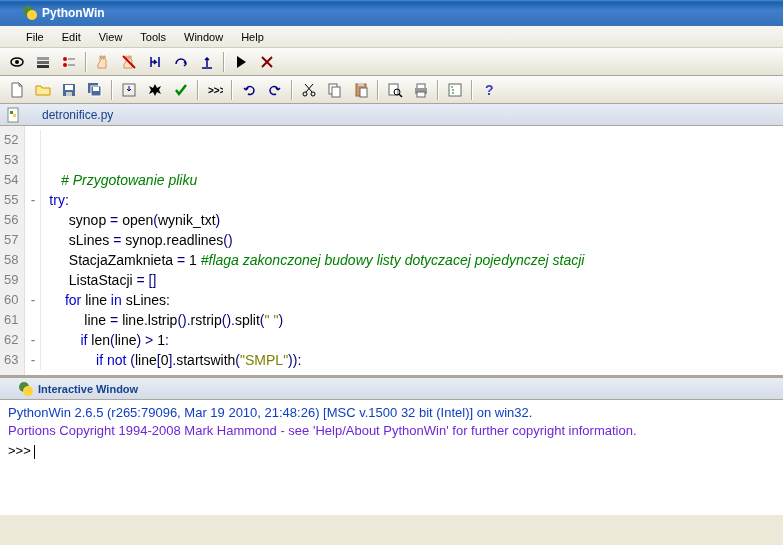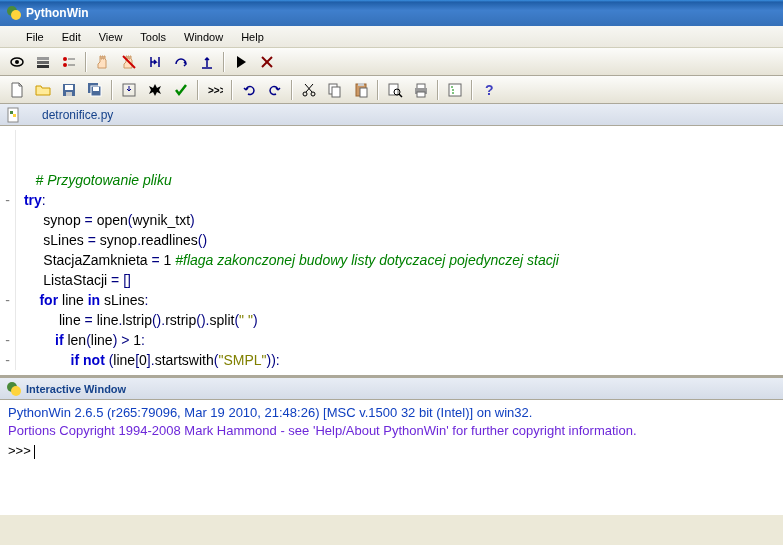--- a/index.html
+++ b/index.html
@@ -1,40 +1,40 @@
 <!DOCTYPE html>
 <html><head>
 <meta charset="utf-8">
 <style>
 * { margin:0; padding:0; box-sizing:border-box; font-family:Tahoma,Arial,sans-serif; }
 body { width:783px; height:545px; background:#ece9d8; overflow:hidden; }
-.titlebar { height:26px; background:linear-gradient(to bottom,#3a8fe0,#1f5ea8 8%,#3f7fcd 40%,#3570b8); display:flex; align-items:center; padding:0 6px; }
+.titlebar { height:26px; background:linear-gradient(to bottom,#3a8fe0,#1f5ea8 8%,#3f7fcd 40%,#3570b8); display:flex; align-items:center; padding:0 22px; }
 .titlebar-icon { width:16px; height:16px; margin-right:4px; }
 .titlebar-text { color:#fff; font-size:12px; font-weight:bold; }
 .menubar { height:22px; background:linear-gradient(to bottom,#f7f7f3,#ebe9e0); display:flex; align-items:center; padding:0 17px; border-bottom:1px solid #d0cebb; }
 .menuitem { padding:2px 9px; font-size:11px; cursor:default; }
 .toolbar { height:28px; background:linear-gradient(to bottom,#fcfcfa,#e6e3d6); display:flex; align-items:center; padding:0 4px; border-bottom:1px solid #aca899; }
 .toolbar-btn { width:24px; height:24px; display:inline-flex; align-items:center; justify-content:center; cursor:pointer; margin:0 1px; }
 .toolbar-sep { width:2px; height:20px; border-left:1px solid #aca899; border-right:1px solid #fff; margin:0 3px; }
 .doc-area { background:#fff; }
 .doc-header { height:22px; background:linear-gradient(to bottom,#e8edf5,#d5dce8); display:flex; align-items:center; border-bottom:1px solid #aca899; padding:0 6px; }
 .doc-title { color:#15428b; font-size:12px; margin-left:20px; }
 .code-area { display:flex; height:249px; background:#fff; font-family:'Courier New',monospace; font-size:14px; overflow:hidden; }
 .gutter { background:#f0f0f0; border-right:1px solid #e0e0e0; padding:4px 6px 4px 4px; text-align:right; }
 .gutter-line { height:20px; line-height:20px; color:#808080; font-size:13px; }
 .code-lines { padding:4px 0 9px 0; flex:1; }
 .code-line { height:20px; line-height:20px; white-space:pre; display:flex; }
 .fold-col { width:16px; text-align:center; color:#808080; border-right:1px solid #e8e8e8; margin-right:4px; flex-shrink:0; }
-.kw { color:#0000cd; font-weight:bold; }
+.kw { color:#0000cd; font-weight:normal; }
 .com { color:#008000; font-style:italic; }
 .str { color:#808000; }
 .num { color:#000; }
 .op { color:#000080; }
 .interactive-area { border-top:3px solid #aca899; }
-.int-header { height:22px; background:linear-gradient(to bottom,#e8edf5,#d5dce8); display:flex; align-items:center; padding:0 6px; border-bottom:1px solid #aca899; }
+.int-header { height:22px; background:linear-gradient(to bottom,#e8edf5,#d5dce8); display:flex; align-items:center; padding:0 18px; border-bottom:1px solid #aca899; }
 .int-title { color:#15428b; font-size:11px; margin-left:4px; font-weight:bold; }
 .int-body { background:#fff; padding:4px 8px; height:115px; font-family:Arial,sans-serif; font-size:13px; }
 .int-line1 { color:#1040c0; line-height:18px; }
 .int-line2 { color:#6d28d9; line-height:18px; }
 .int-prompt { color:#000; line-height:22px; font-family:'Courier New',monospace; }
 .cursor { border-left:1px solid #000; height:14px; display:inline-block; vertical-align:middle; }
 .icon-svg { width:16px; height:16px; }
 </style>
 </head>
 <body>
@@ -236,20 +236,34 @@
 <div class="doc-area">
   <div class="doc-header">
     <svg class="icon-svg" viewBox="0 0 16 16">
         <rect x="2" y="1" width="10" height="14" fill="#fff" stroke="#888"></rect>
         <rect x="4" y="4" width="3" height="3" fill="#4b8b3b"></rect>
         <rect x="7" y="7" width="3" height="3" fill="#ffd43b"></rect>
       </svg>
     <span class="doc-title">detronifice.py</span>
   </div>
   <div class="code-area">
+    <div class="gutter" id="gutter">
+        <div class="gutter-line">52</div>
+        <div class="gutter-line">53</div>
+        <div class="gutter-line">54</div>
+        <div class="gutter-line">55</div>
+        <div class="gutter-line">56</div>
+        <div class="gutter-line">57</div>
+        <div class="gutter-line">58</div>
+        <div class="gutter-line">59</div>
+        <div class="gutter-line">60</div>
+        <div class="gutter-line">61</div>
+        <div class="gutter-line">62</div>
+        <div class="gutter-line">63</div>
+      </div>
     <div class="code-lines" id="codelines">
         <div class="code-line"><span class="fold-col"></span><span></span></div>
         <div class="code-line"><span class="fold-col"></span><span></span></div>
         <div class="code-line"><span class="fold-col"></span><span>    </span><span class="com"># Przygotowanie pliku</span></div>
         <div class="code-line"><span class="fold-col">-</span><span> </span><span class="kw">try</span><span class="op">:</span></div>
         <div class="code-line"><span class="fold-col"></span><span>      synop </span><span class="op">=</span><span> open</span><span class="op">(</span><span>wynik_txt</span><span class="op">)</span></div>
         <div class="code-line"><span class="fold-col"></span><span>      sLines </span><span class="op">=</span><span> synop</span><span class="op">.</span><span>readlines</span><span class="op">()</span></div>
         <div class="code-line"><span class="fold-col"></span><span>      StacjaZamknieta </span><span class="op">=</span><span> </span><span class="num">1</span><span> </span><span class="com">#flaga zakonczonej budowy listy dotyczacej pojedynczej stacji</span></div>
         <div class="code-line"><span class="fold-col"></span><span>      ListaStacji </span><span class="op">=</span><span> </span><span class="op">[]</span></div>
         <div class="code-line"><span class="fold-col">-</span><span>     </span><span class="kw">for</span><span> line </span><span class="kw">in</span><span> sLines</span><span class="op">:</span></div>

